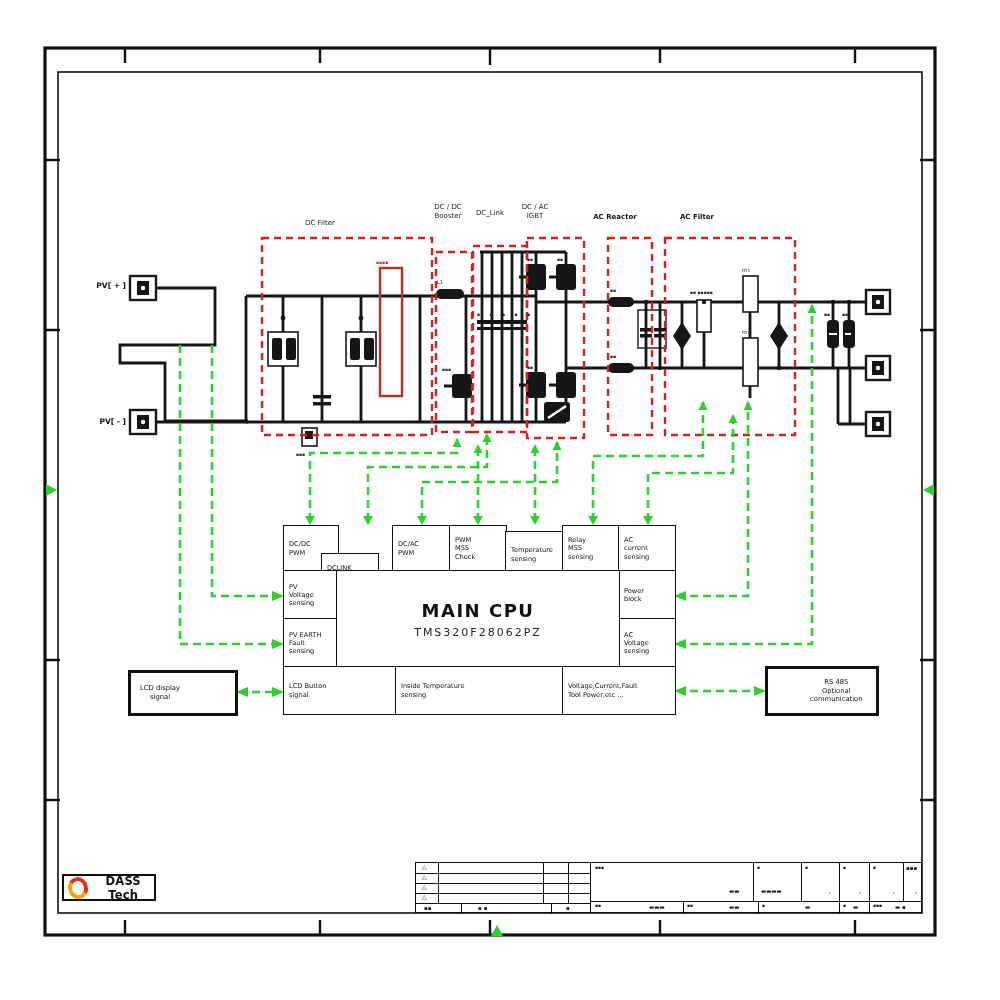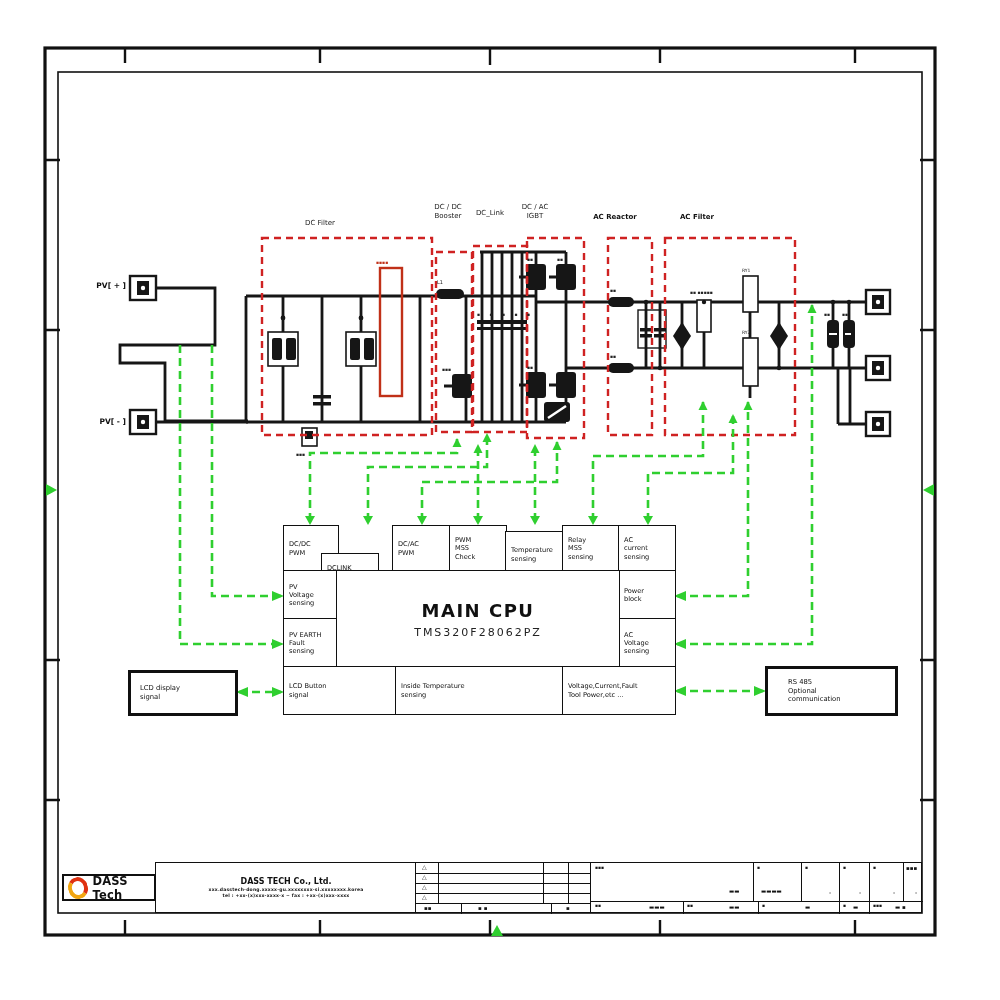--- a/index.html
+++ b/index.html
@@ -1,18 +1,18 @@
 <!DOCTYPE html>
 <html><head>
 <meta charset="utf-8">
 <style>
   html,body{margin:0;padding:0;background:#fff;}
   #canvas{position:relative;width:1000px;height:1000px;background:#ffffff;overflow:hidden;
           font-family:"DejaVu Sans", sans-serif;color:#101010;}
-  .abs{position:absolute;box-sizing:border-box;}
+  .abs{position:absolute;box-sizing:border-box;text-align:center;}
   .lbl{white-space:pre-line;line-height:1.25;}
   .seclbl{font-size:7px;text-align:center;color:#222;}
   .seclbl.bold{font-weight:bold;color:#111;}
   .pvlbl{font-size:7.5px;font-weight:bold;text-align:right;}
   .cell{border:1.6px solid #101010;background:#fff;display:flex;align-items:center;
         font-size:6.6px;line-height:1.25;white-space:pre-line;padding:2px 3px 2px 5px;text-align:left;}
   .thickbox{border:3px solid #101010;background:#fff;display:flex;align-items:center;
         font-size:6.8px;line-height:1.3;white-space:pre-line;padding:2px 2px 2px 9px;}
   .maincpu{border:1.6px solid #101010;background:#fff;display:flex;flex-direction:column;
         align-items:center;justify-content:center;}
@@ -254,29 +254,24 @@
 
 <div class="abs cell" style="left:283px;top:666px;width:114px;height:49px;">LCD Button
 signal</div>
 <div class="abs cell" style="left:395px;top:666px;width:169px;height:49px;">Inside Temperature
 sensing</div>
 <div class="abs cell" style="left:562px;top:666px;width:114px;height:49px;">Voltage,Current,Fault
 Tool Power,etc ...</div>
 
 <div class="abs thickbox" style="left:128px;top:670px;width:110px;height:46px;">LCD display
 signal</div>
-<div class="abs thickbox" style="left:765px;top:666px;width:133px;height:50px;padding-left:20px;">RS 485
+<div class="abs thickbox" style="left:765px;top:666px;width:114px;height:50px;padding-left:42px;">RS 485
 Optional
 communication</div>
 
-<div class="abs tbcell tb-company" style="left:155px;top:862px;width:262px;height:51px;">
-  <div class="tb-name">DASS TECH Co., Ltd.</div>
-  <div class="tb-small">xxx.dasstech-dong.xxxxx-gu.xxxxxxxx-si.xxxxxxxx.korea</div>
-  <div class="tb-small">tel : +xx-(x)xxx-xxxx-x  ~  fax : +xx-(x)xxx-xxxx</div>
-</div>
 
 <div class="abs logriffe" style="left:62px;top:874px;width:94px;height:27px;border:2.5px solid #101010;background:#fff;">
   <div class="logo-ring"></div>
   <div class="logo-text">DASS Tech</div>
 </div>
 
 <div class="abs tbcell" style="left:415px;top:862px;width:176px;height:51px;position:absolute;">
   <div class="gridline" style="left:0;top:9.5px;width:176px;height:1.2px;"></div>
   <div class="gridline" style="left:0;top:19.5px;width:176px;height:1.2px;"></div>
   <div class="gridline" style="left:0;top:29.5px;width:176px;height:1.2px;"></div>

